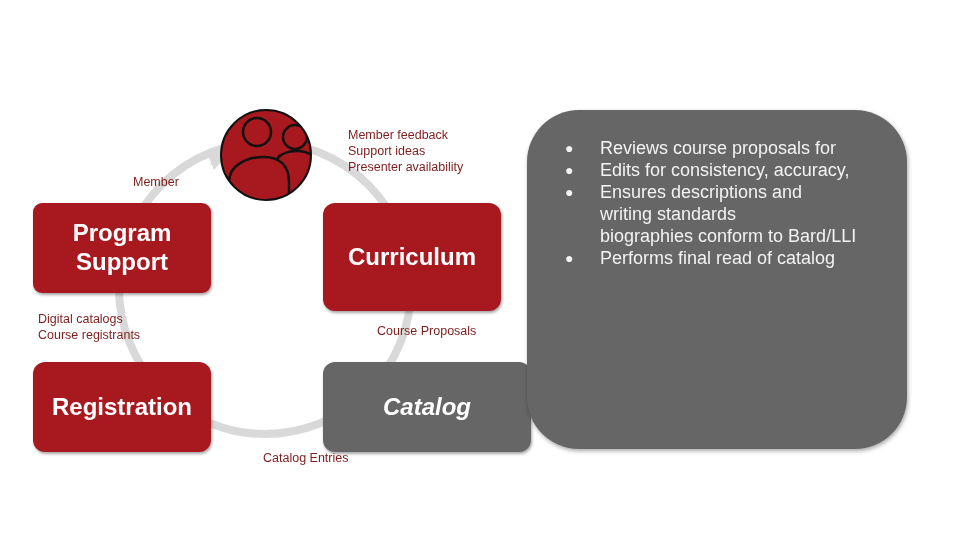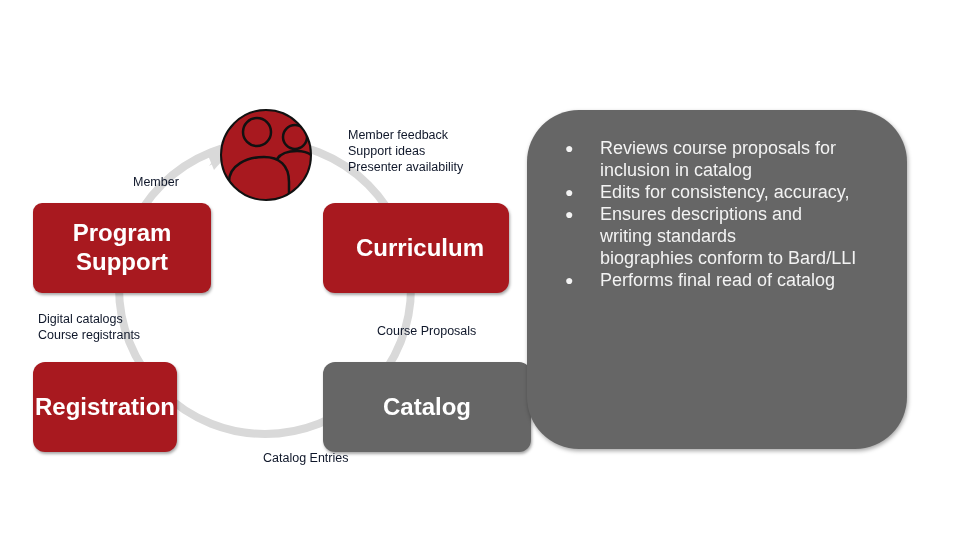--- a/index.html
+++ b/index.html
@@ -17,21 +17,21 @@
       display: flex; align-items: center; justify-content: center;
       text-align: center;
       box-shadow: 1px 2px 3px rgba(0,0,0,0.35);
       line-height: 1.2;
     }
     .node.red { background: #a8191f; }
     .node.gray { background: #666666; }
     .label {
       position: absolute;
       font-size: 12.5px;
-      color: #0f172a;
+      color: #7f1d1d;
       line-height: 16px;
       white-space: nowrap;
     }
     .people-icon { position: absolute; left: 219px; top: 107px; }
     .panel {
       position: absolute;
       left: 527px; top: 110px; width: 380px; height: 339px;
       background: #666666;
       border-radius: 52px;
       box-shadow: 1px 2px 4px rgba(0,0,0,0.35);
@@ -80,44 +80,43 @@
 <div class="label" style="left:348px; top:143px;">Support ideas</div>
 <div class="label" style="left:348px; top:159px;">Presenter availability</div>
 
 <div class="node red" style="left:33px; top:203px; width:178px; height:90px; font-size:24px;border-radius:9px;">
   <div>
     <div>Program</div>
     <div>Support</div>
   </div>
 </div>
 
-<div class="node red" style="left:323px; top:203px; width:178px; height:90px; font-size:24px;padding-left:8px;">
+<div class="node red" style="left:323px; top:203px; width:178px; height:108px; font-size:24px;">
   <span>Curriculum</span>
 </div>
 
-<div class="node red" style="left:33px; top:362px; width:144px; height:90px; font-size:24px;">
+<div class="node red" style="left:33px; top:362px; width:178px; height:90px; font-size:24px;">
   <span>Registration</span>
 </div>
 
-<div class="node gray" style="left:323px; top:362px; width:208px; height:90px; font-size:24px;">
+<div class="node gray" style="left:323px; top:362px; width:208px; height:90px; font-size:24px;font-style:italic;">
   <span>Catalog</span>
 </div>
 
 <div class="label" style="left:133px; top:174px;">Member</div>
 <div class="label" style="left:377px; top:323px;">Course Proposals</div>
 <div class="label" style="left:219px; top:450px;margin-left:44px;">Catalog Entries</div>
 <div class="label" style="left:38px; top:311px;">Digital catalogs</div>
 <div class="label" style="left:38px; top:327px;">Course registrants</div>
 
 <div class="panel">
   <ul>
     <li>
       <span class="bullet">●</span>
       <div>Reviews course proposals for</div>
-      <div>inclusion in catalog</div>
     </li>
     <li>
       <span class="bullet">●</span>
       <div>Edits for consistency, accuracy,</div>
     </li>
     <li>
       <span class="bullet">●</span>
       <div>Ensures descriptions and</div>
       <div>writing standards</div>
       <div>biographies conform to Bard/LLI</div>

